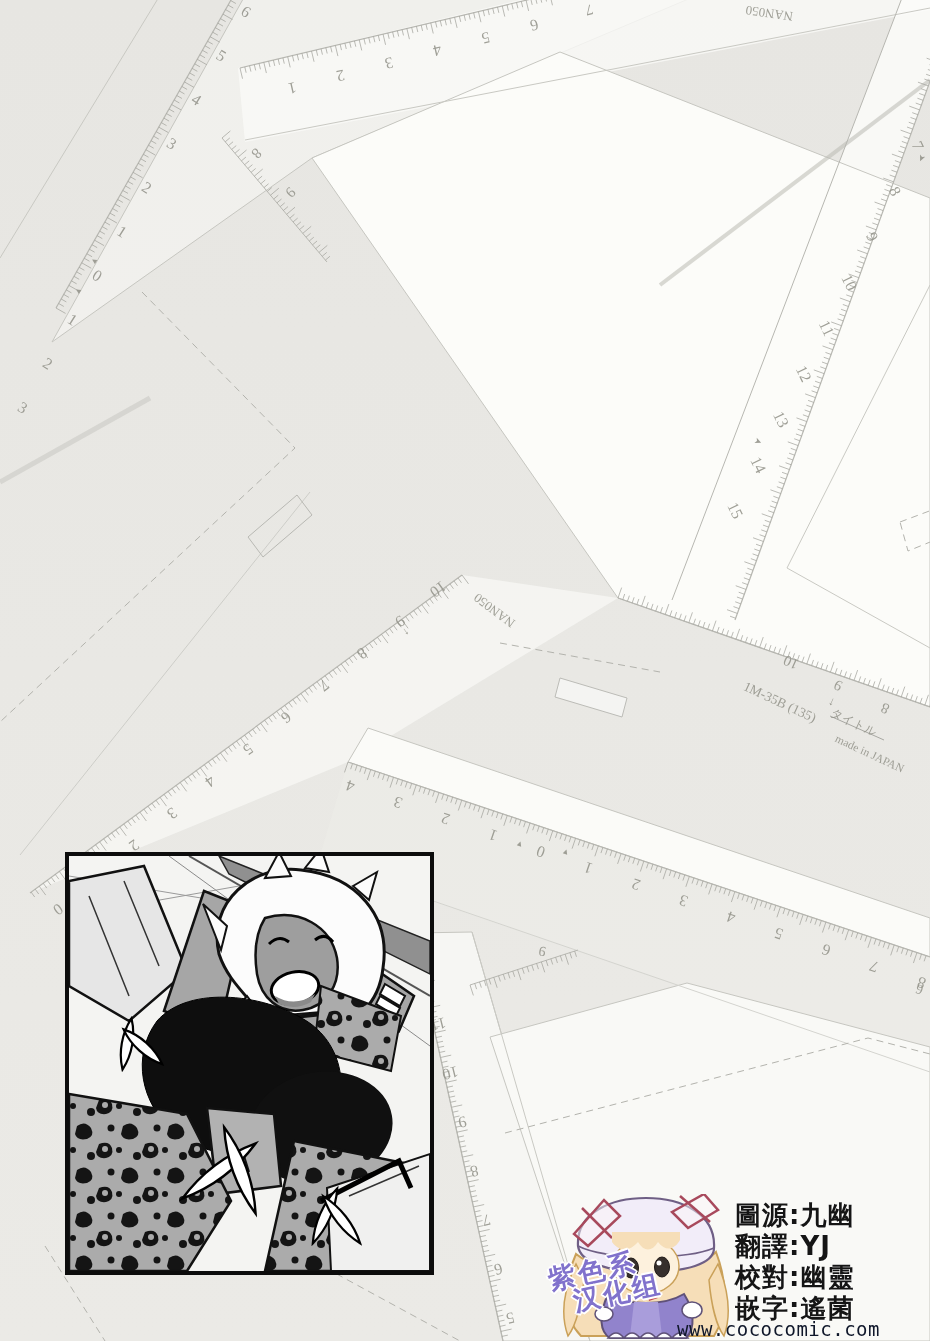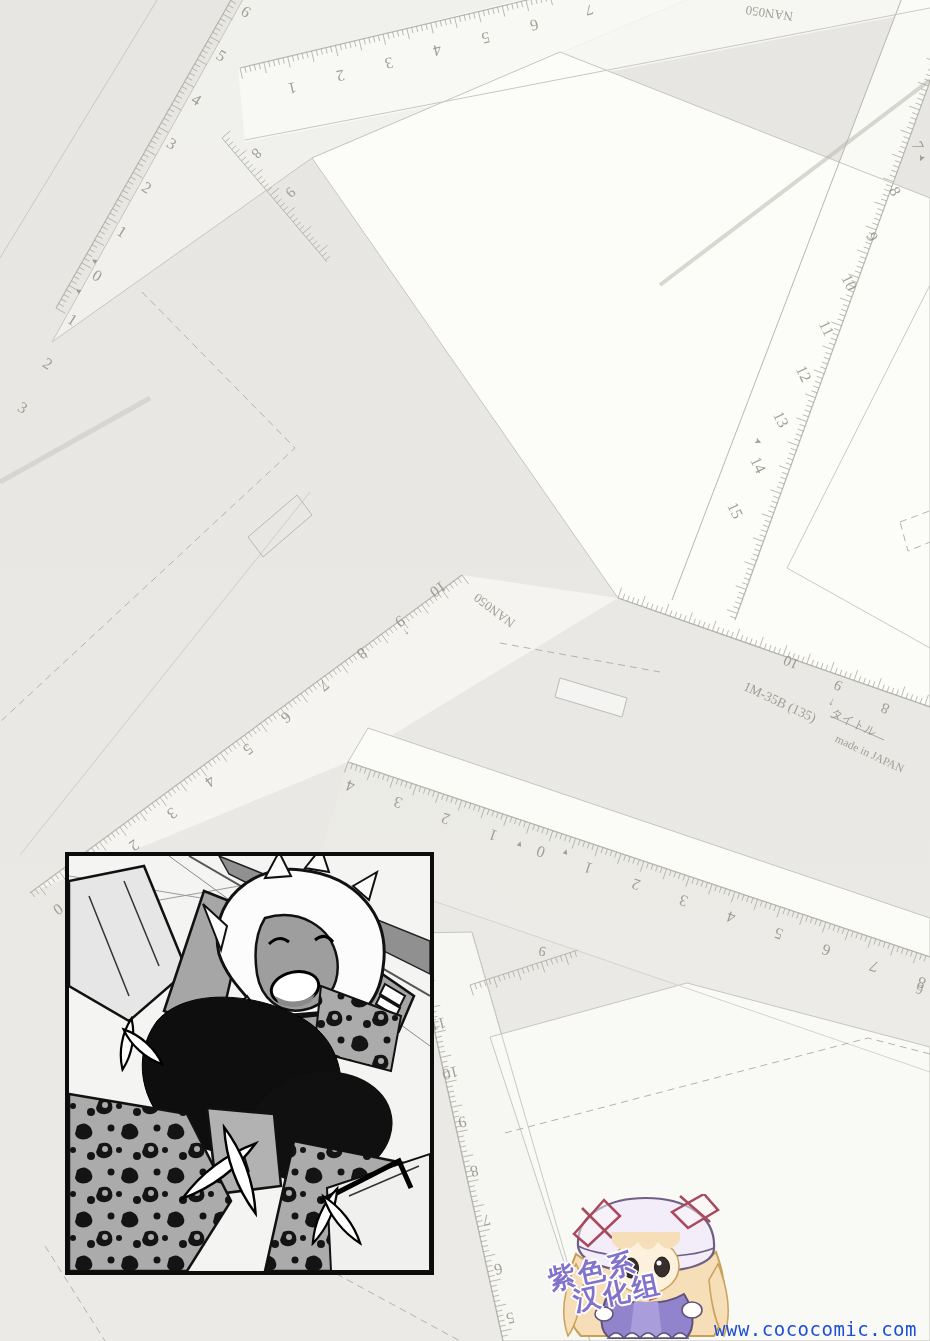--- a/index.html
+++ b/index.html
@@ -23,22 +23,22 @@
   #logo{position:absolute;left:546px;top:1268px;transform:rotate(-12deg);
         transform-origin:left top;font-weight:900;line-height:26px;
         font-size:27px;letter-spacing:3px;
         text-shadow:-2px 0 #fff,2px 0 #fff,0 -2px #fff,0 2px #fff,
                     -1px -1px #fff,1px 1px #fff,-1px 1px #fff,1px -1px #fff;}
   #logo .l2{display:block;margin-left:20px;}
   
   #credits{position:absolute;left:735px;top:1200px;font-size:26px;font-weight:700;
            color:#151515;line-height:31px;letter-spacing:1px;
            text-shadow:0 0 2px #fff,0 0 2px #fff;white-space:nowrap;}
-  #site{position:absolute;left:714px;top:1318px;font-family:"DejaVu Sans Mono",monospace;
-        font-size:19px;color:#1d4ed8;letter-spacing:0.5px;white-space:nowrap;}
+  #site{position:absolute;left:677px;top:1318px;font-family:"DejaVu Sans Mono",monospace;
+        font-size:19px;color:#0f172a;letter-spacing:0.5px;white-space:nowrap;}
 </style>
 </head>
 <body style="background: rgb(233, 232, 228);">
 
 <div id="stage">
 
   <svg id="scan-svg" width="930" height="1341" viewBox="0 0 930 1341">
     <defs>
       <linearGradient id="bgg" x1="0" y1="0" x2="0" y2="1">
         <stop offset="0" stop-color="#e7e6e2"></stop>
@@ -1020,15 +1020,21 @@
     <path d="M62,144 q8,-10 16,0 q8,-10 16,0 q8,-10 16,0 q8,-10 16,0 q8,-10 16,0 Z" fill="#fbfaff" stroke="#5f5178" stroke-width="1.5"></path>
     <ellipse cx="58" cy="120" rx="9" ry="7" fill="#fff" stroke="#5f5178" stroke-width="1.5"></ellipse>
     <ellipse cx="146" cy="116" rx="10" ry="8" fill="#fff" stroke="#5f5178" stroke-width="1.5"></ellipse>
   </svg>
 
   <div id="logo" style="color: rgb(129, 114, 204);">
     <span class="l1">紫色系</span>
     <span class="l2">汉化组</span>
   </div>
 
+  <div id="credits">
+    <div>圖源:九幽</div>
+    <div>翻譯:YJ</div>
+    <div>校對:幽靈</div>
+    <div>嵌字:遙菌</div>
+  </div>
   <div id="site">www.cococomic.com</div>
 
 </div>
 
 </body></html>

